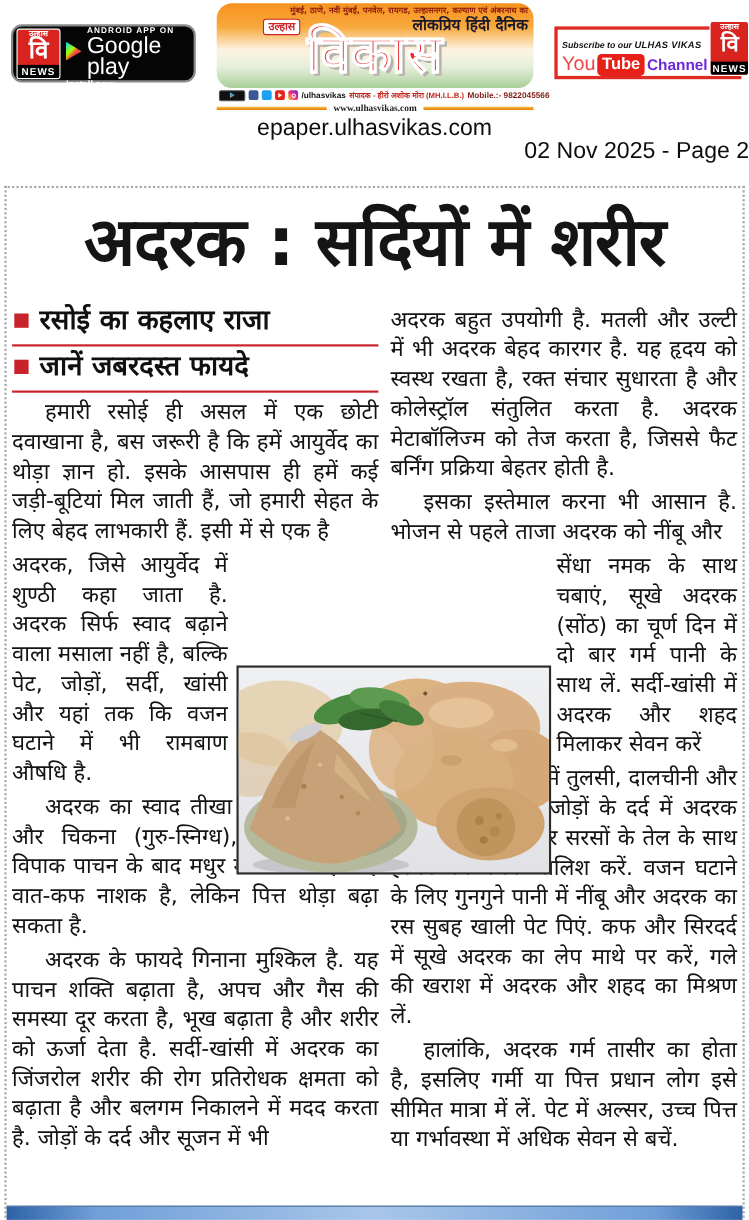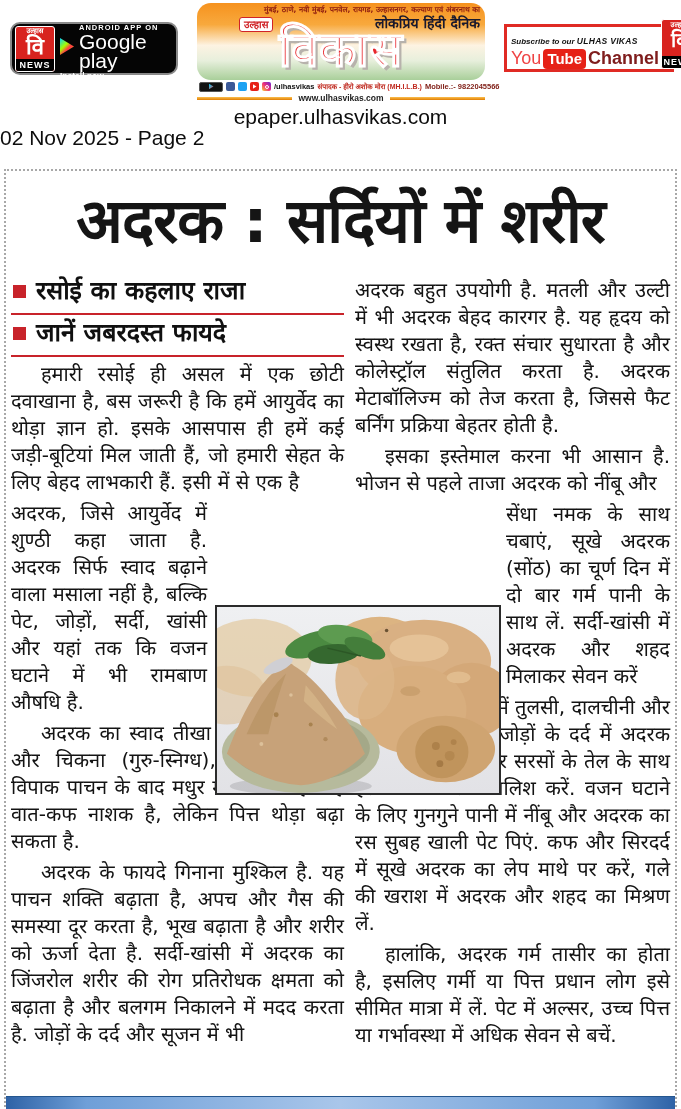--- a/index.html
+++ b/index.html
@@ -44,39 +44,39 @@
   .soc { width:9px; height:9px; border-radius:2px; flex-shrink:0; display:flex; align-items:center; justify-content:center; }
   .soc-fb { background:#3b5998; } .soc-tw { background:#1da1f2; } .soc-yt { background:#e62117; } 
   .soc-ig { background:linear-gradient(45deg,#f9ce34,#ee2a7b,#6228d7); }
   .yt-tri { width:4px; height:5px; clip-path:polygon(0 0,0 100%,100% 50%); background:#fff; }
   .ig-dot { width:4px; height:4px; border:1px solid #fff; border-radius:50%; }
   .strip-handle { font-size:7.5px; font-weight:bold; color:#111; white-space:nowrap; }
   .strip-editor { font-size:7px; font-weight:bold; color:#c02a20; white-space:nowrap; }
   .strip-mobile { font-size:7.5px; font-weight:bold; color:#7e1c14; margin-left:auto; white-space:nowrap; }
   .mast-web { height:10px; display:flex; align-items:center; gap:6px; }
   .web-rule { flex:1; height:3px; background:linear-gradient(180deg,#fbbf4e,#e07c00); }
-  .web-text { font-size:8.5px; font-weight:bold; color:#222; font-family:Liberation Sans, sans-serif; }
+  .web-text { font-size:8.5px; font-weight:bold; color:#222; font-family:Liberation Serif, serif; }
 
   
   .yt-badge { position:absolute; left:504px; top:24px; width:170px; height:48px; background:#fff;
     border:3px solid #e02a24; display:flex; align-items:flex-end; padding:3px 2px 0 4px; font-family:"Liberation Sans", sans-serif; }
   .yt-left { flex:1; }
   .yt-l1 { font-size:8px; font-weight:bold; font-style:italic; color:#111; white-space:nowrap; }
   .yt-l1 .brand { font-size:8.5px; letter-spacing:.3px; }
   .yt-l2 { display:flex; align-items:center; gap:2px; margin-top:2px; }
   .yt-you { font-size:18px; font-weight:400; color:#ef4444; }
   .yt-tube { font-size:15px; font-weight:900; color:#fff; background:#e62117; border-radius:4px; padding:1px 4px 2px; }
-  .yt-channel { font-size:18px; font-weight:900; color:#7f1d1d; }
+  .yt-channel { font-size:14px; font-weight:900; color:#6d28d9; }
   .yt-badge .vlogo { width:36px; height:50px; margin-left:2px; }
   .yt-badge .vlogo-letter { font-size:20px; }
 
   
   .site-line { position:absolute; left:0; top:105px; width:100%; text-align:center;
     font-size:21px; color:#0d0d0d; font-family:"Liberation Sans", sans-serif; }
-  .date-line { position:absolute; left:0; top:126px; width:100%; text-align:left;
+  .date-line { position:absolute; left:0; top:126px; width:100%; text-align:right;
     font-size:21px; color:#0d0d0d; font-family:"Liberation Sans", sans-serif; }
 
   
   .article { position:absolute; left:4px; top:169px; width:673px; height:958px;
     border-left:2px dotted #a8a8a8; border-top:2px dotted #a8a8a8; border-right:2px dotted #a8a8a8; }
   .headline { text-align:center; font-weight:800; color:#151515; font-size:61px; line-height:92px;
     padding-top:4px; letter-spacing:-1px; }
   .columns { display:flex; gap:11px; padding:6px 5px 0 5px; }
   .col-left { width:333px; flex-shrink:0; }
   .col-right { flex:1; min-width:0; }

